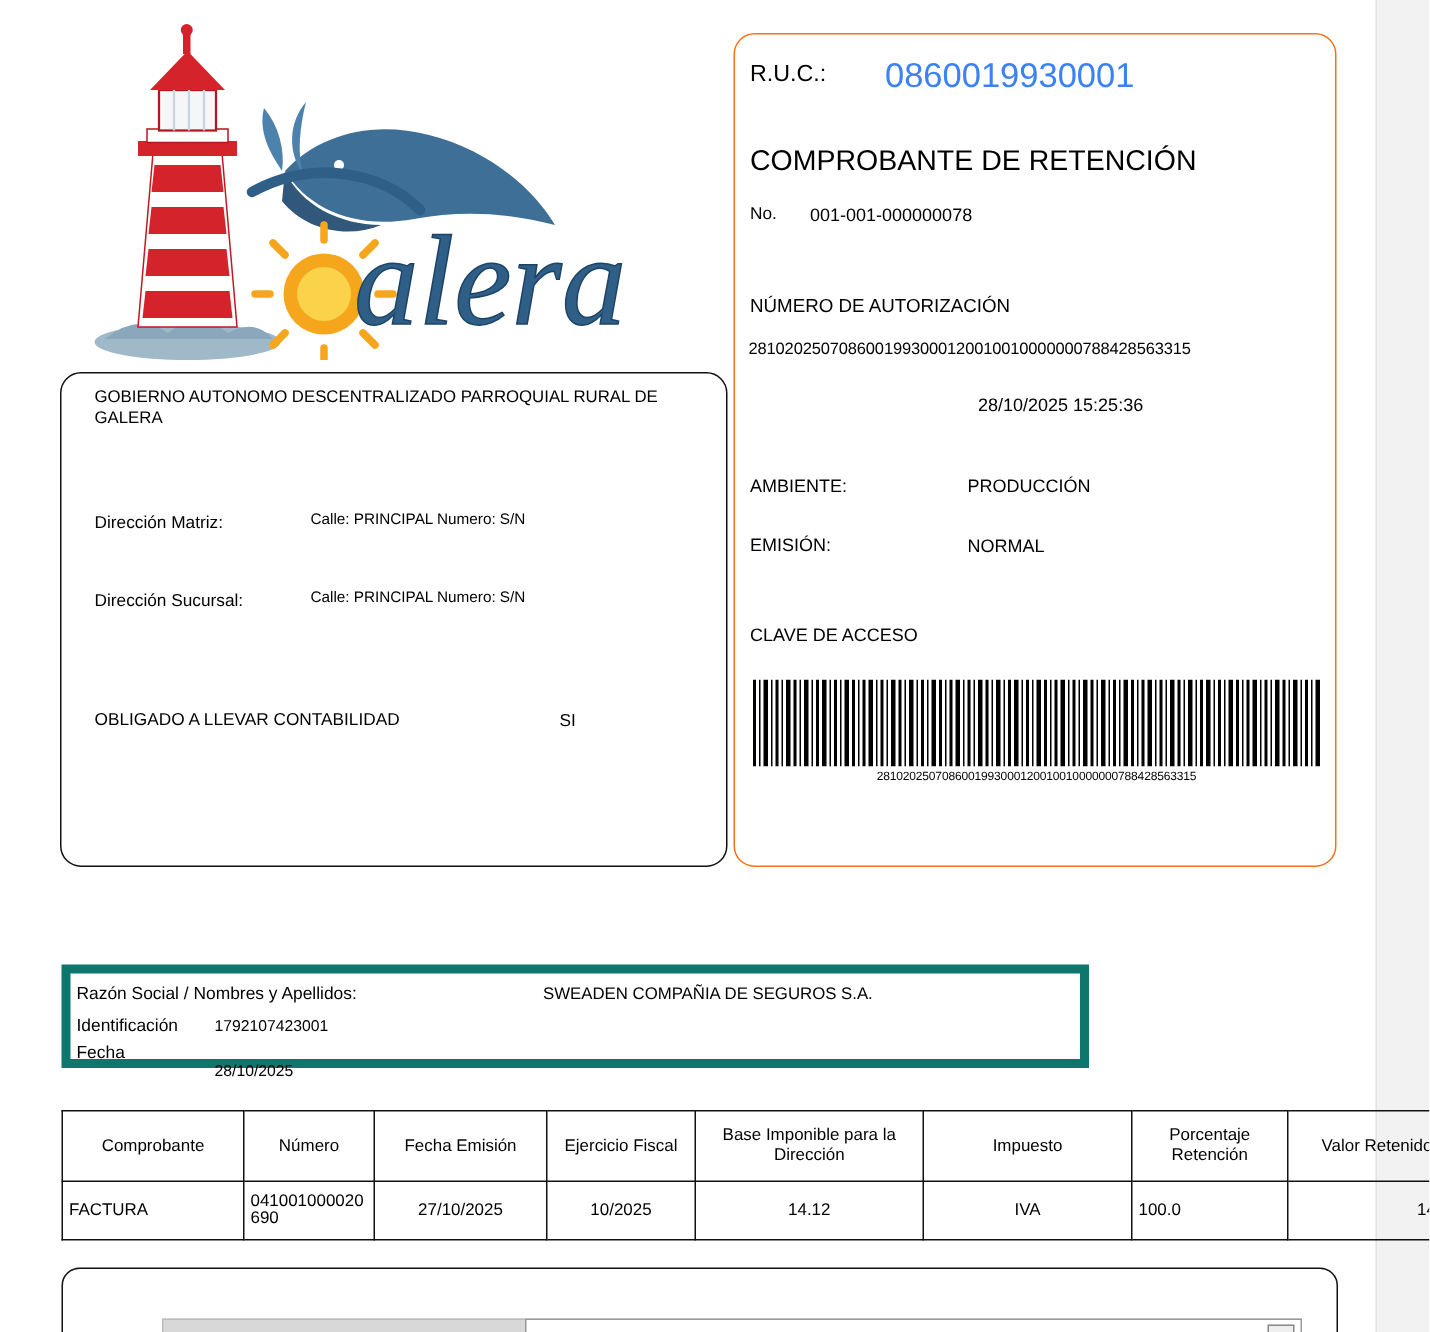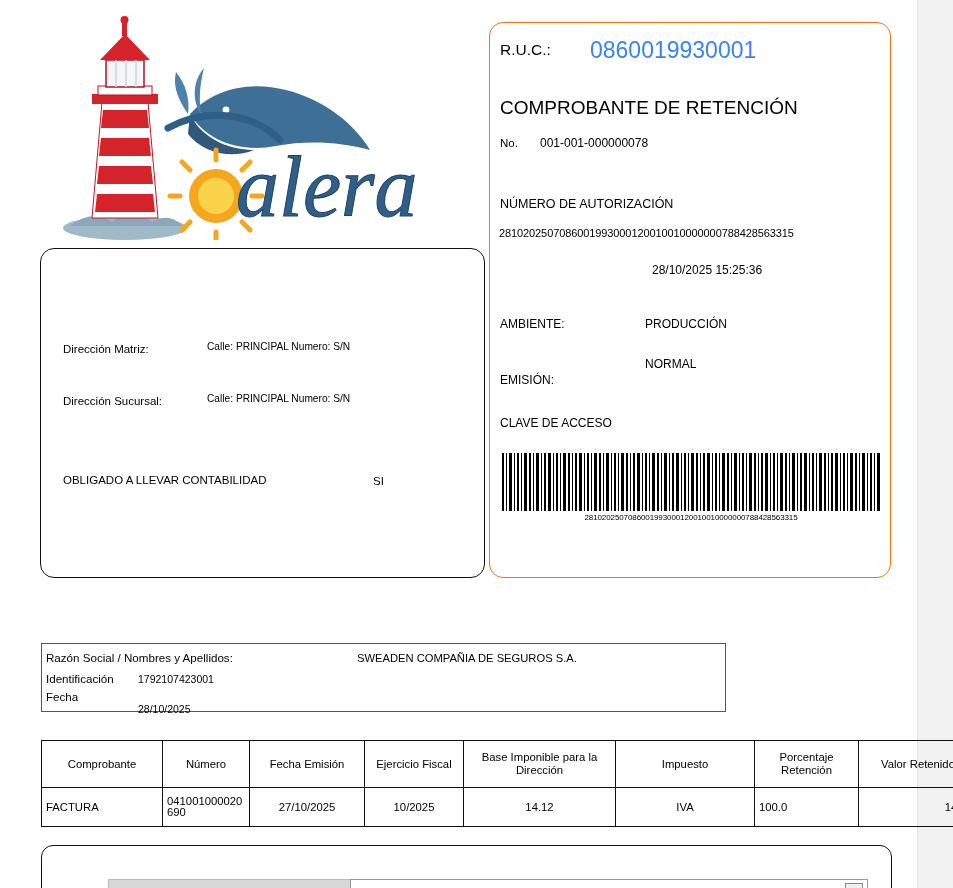--- a/index.html
+++ b/index.html
@@ -170,21 +170,21 @@
   }
   .amb-value {
     position: absolute;
     left: 155px;
     top: 294px;
     font-size: 12px;
   }
   .emi-label {
     position: absolute;
     left: 10px;
-    top: 350px;
+    top: 333px;
     font-size: 12px;
     text-align: center;
   }
   .emi-value {
     position: absolute;
     left: 155px;
     top: 334px;
     font-size: 12px;
   }
   .clave-label {
@@ -216,21 +216,21 @@
     color: #000;
   }
 
   
   .receptor-box {
     position: absolute;
     left: 41px;
     top: 643px;
     width: 685px;
     height: 69px;
-    border: 1px solid #0f766e;
+    border: 6px solid #0f766e;
     box-sizing: border-box;
   }
   .rz-label {
     position: absolute;
     left: 4px;
     top: 7px;
     font-size: 11.6px;
   }
   .rz-value {
     position: absolute;
@@ -404,20 +404,21 @@
         <line x1="150" y1="160" x2="142" y2="152"></line>
       </g>
 
       <text x="196" y="206" font-family="Liberation Serif, serif" font-style="italic" font-size="86" fill="#2f5f87" stroke="#1d4366" stroke-width="1">alera</text>
 
       <path d="M128 118 C168 96 214 104 240 130" fill="none" stroke="#2f5f87" stroke-width="7" stroke-linecap="round"></path>
     </svg>
   </div>
 
   <div class="left-panel">
+    <div class="company-name">GOBIERNO AUTONOMO DESCENTRALIZADO PARROQUIAL RURAL DE GALERA</div>
     <div class="lbl-dir-matriz">Dirección Matriz:</div>
     <div class="val-dir-matriz">Calle: PRINCIPAL Numero: S/N</div>
     <div class="lbl-dir-sucursal">Dirección Sucursal:</div>
     <div class="val-dir-sucursal">Calle: PRINCIPAL Numero: S/N</div>
     <div class="lbl-contab">OBLIGADO A LLEVAR CONTABILIDAD</div>
     <div class="val-contab">SI</div>
   </div>
 
   <div class="right-panel">
     <div class="ruc-label">R.U.C.:</div>

